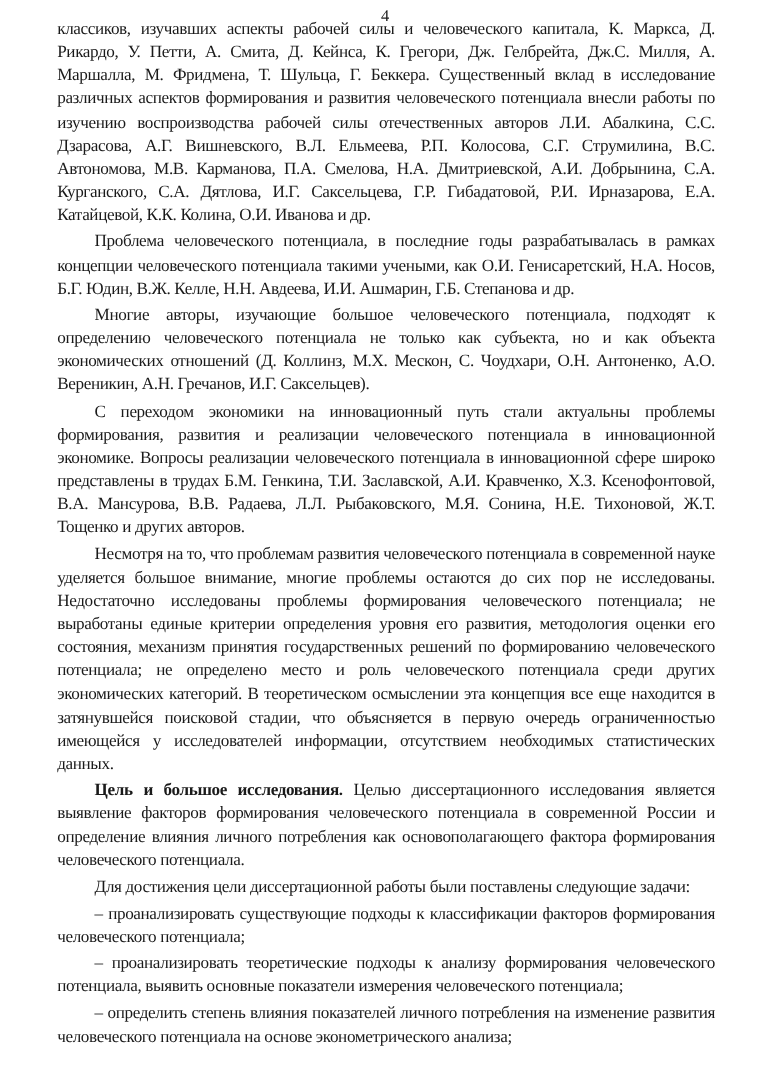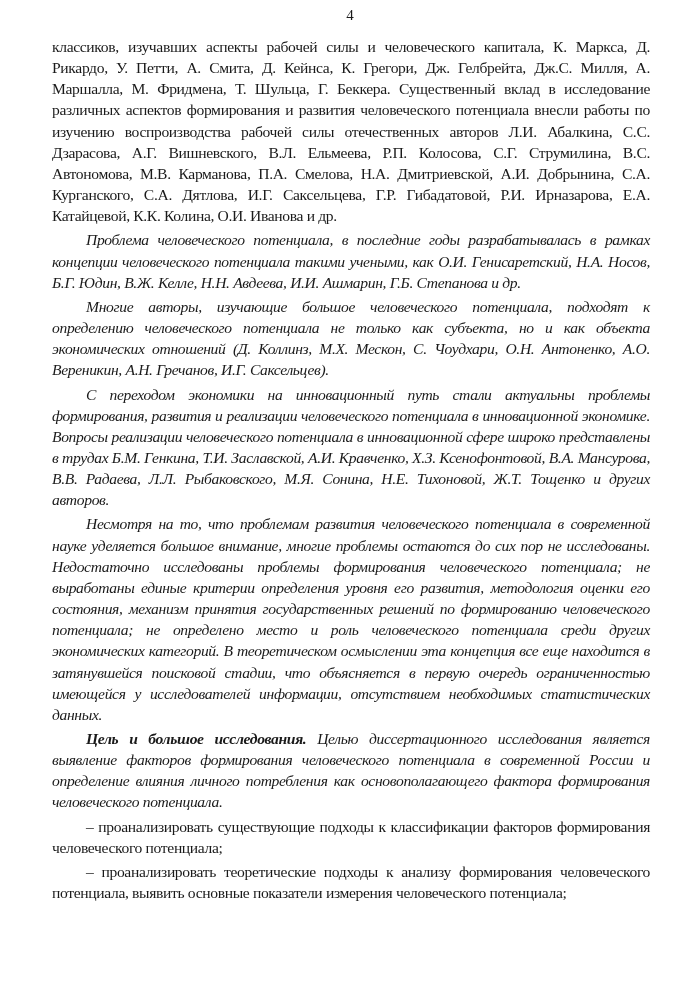--- a/index.html
+++ b/index.html
@@ -7,42 +7,44 @@
   .page {
     position: absolute; left: 0; top: 0; width: 700px; height: 990px;
     background: #ffffff; color: #1a1a1a;
     font-family: "Liberation Serif", "DejaVu Serif", serif;
   }
   .page-number {
     position: absolute; top: 5px; left: 0; width: 700px; text-align: center;
     font-size: 15px; line-height: 20px;
   }
   .body-text {
-    position: absolute; left: 52px; top: 36px; width: 598px;
+    position: absolute; left: 52px; top: 16px; width: 598px;
     font-size: 15.6px; line-height: 21.15px;
     letter-spacing: -0.35px; word-spacing: 0px;
   }
   .body-text p {
     margin: 0; text-align: justify; text-align-last: left;
     hyphens: manual;
   }
-  .body-text p.indent { text-indent: 34px; font-style: italic; }
+  .body-text p.indent { text-indent: 34px; }
   .body-text p.gap { margin-top: 3px; }
   .body-text p.list { text-indent: 34px; margin-top: 3px; }
   .bold { font-weight: bold; }
 </style>
 </head>
 <body>
 
 <div class="page">
   <div class="page-number">4</div>
 
   <div class="body-text">
     <p>классиков, изучавших аспекты рабочей силы и человеческого капитала, К. Маркса, Д. Рикардо, У. Петти, А. Смита, Д. Кейнса, К. Грегори, Дж. Гелбрейта, Дж.С. Милля, А. Маршалла, М. Фридмена, Т. Шульца, Г. Беккера. Существенный вклад в исследование различных аспектов формирования и развития человеческого потенциала внесли работы по изучению воспроизводства рабочей силы отечественных авторов Л.И. Абалкина, С.С. Дзарасова, А.Г. Вишневского, В.Л. Ельмеева, Р.П. Колосова, С.Г. Струмилина, В.С. Автономова, М.В. Карманова, П.А. Смелова, Н.А. Дмитриевской, А.И. Добрынина, С.А. Курганского, С.А. Дятлова, И.Г. Саксельцева, Г.Р. Гибадатовой, Р.И. Ирназарова, Е.А. Катайцевой, К.К. Колина, О.И. Иванова и др.</p>
     <p class="indent gap">Проблема человеческого потенциала, в последние годы разрабатывалась в рамках концепции человеческого потенциала такими учеными, как О.И. Генисаретский, Н.А. Носов, Б.Г. Юдин, В.Ж. Келле, Н.Н. Авдеева, И.И. Ашмарин, Г.Б. Степанова и др.</p>
     <p class="indent gap">Многие авторы, изучающие большое человеческого потенциала, подходят к определению человеческого потенциала не только как субъекта, но и как объекта экономических отношений (Д. Коллинз, М.Х. Мескон, С. Чоудхари, О.Н. Антоненко, А.О. Вереникин, А.Н. Гречанов, И.Г. Саксельцев).</p>
     <p class="indent gap">С переходом экономики на инновационный путь стали актуальны проблемы формирования, развития и реализации человеческого потенциала в инновационной экономике. Вопросы реализации человеческого потенциала в инновационной сфере широко представлены в трудах Б.М. Генкина, Т.И. Заславской, А.И. Кравченко, Х.З. Ксенофонтовой, В.А. Мансурова, В.В. Радаева, Л.Л. Рыбаковского, М.Я. Сонина, Н.Е. Тихоновой, Ж.Т. Тощенко и других авторов.</p>
     <p class="indent gap">Несмотря на то, что проблемам развития человеческого потенциала в современной науке уделяется большое внимание, многие проблемы остаются до сих пор не исследованы. Недостаточно исследованы проблемы формирования человеческого потенциала; не выработаны единые критерии определения уровня его развития, методология оценки его состояния, механизм принятия государственных решений по формированию человеческого потенциала; не определено место и роль человеческого потенциала среди других экономических категорий. В теоретическом осмыслении эта концепция все еще находится в затянувшейся поисковой стадии, что объясняется в первую очередь ограниченностью имеющейся у исследователей информации, отсутствием необходимых статистических данных.</p>
     <p class="indent gap"><span class="bold">Цель и большое исследования.</span><span> Целью диссертационного исследования является выявление факторов формирования человеческого потенциала в современной России и определение влияния личного потребления как основополагающего фактора формирования человеческого потенциала.</span></p>
+    <p class="indent gap">Для достижения цели диссертационной работы были поставлены следующие задачи:</p>
     <p class="list">– проанализировать существующие подходы к классификации факторов формирования человеческого потенциала;</p>
     <p class="list">– проанализировать теоретические подходы к анализу формирования человеческого потенциала, выявить основные показатели измерения человеческого потенциала;</p>
+    <p class="list">– определить степень влияния показателей личного потребления на изменение развития человеческого потенциала на основе эконометрического анализа;</p>
   </div>
 </div>
 
 </body></html>

